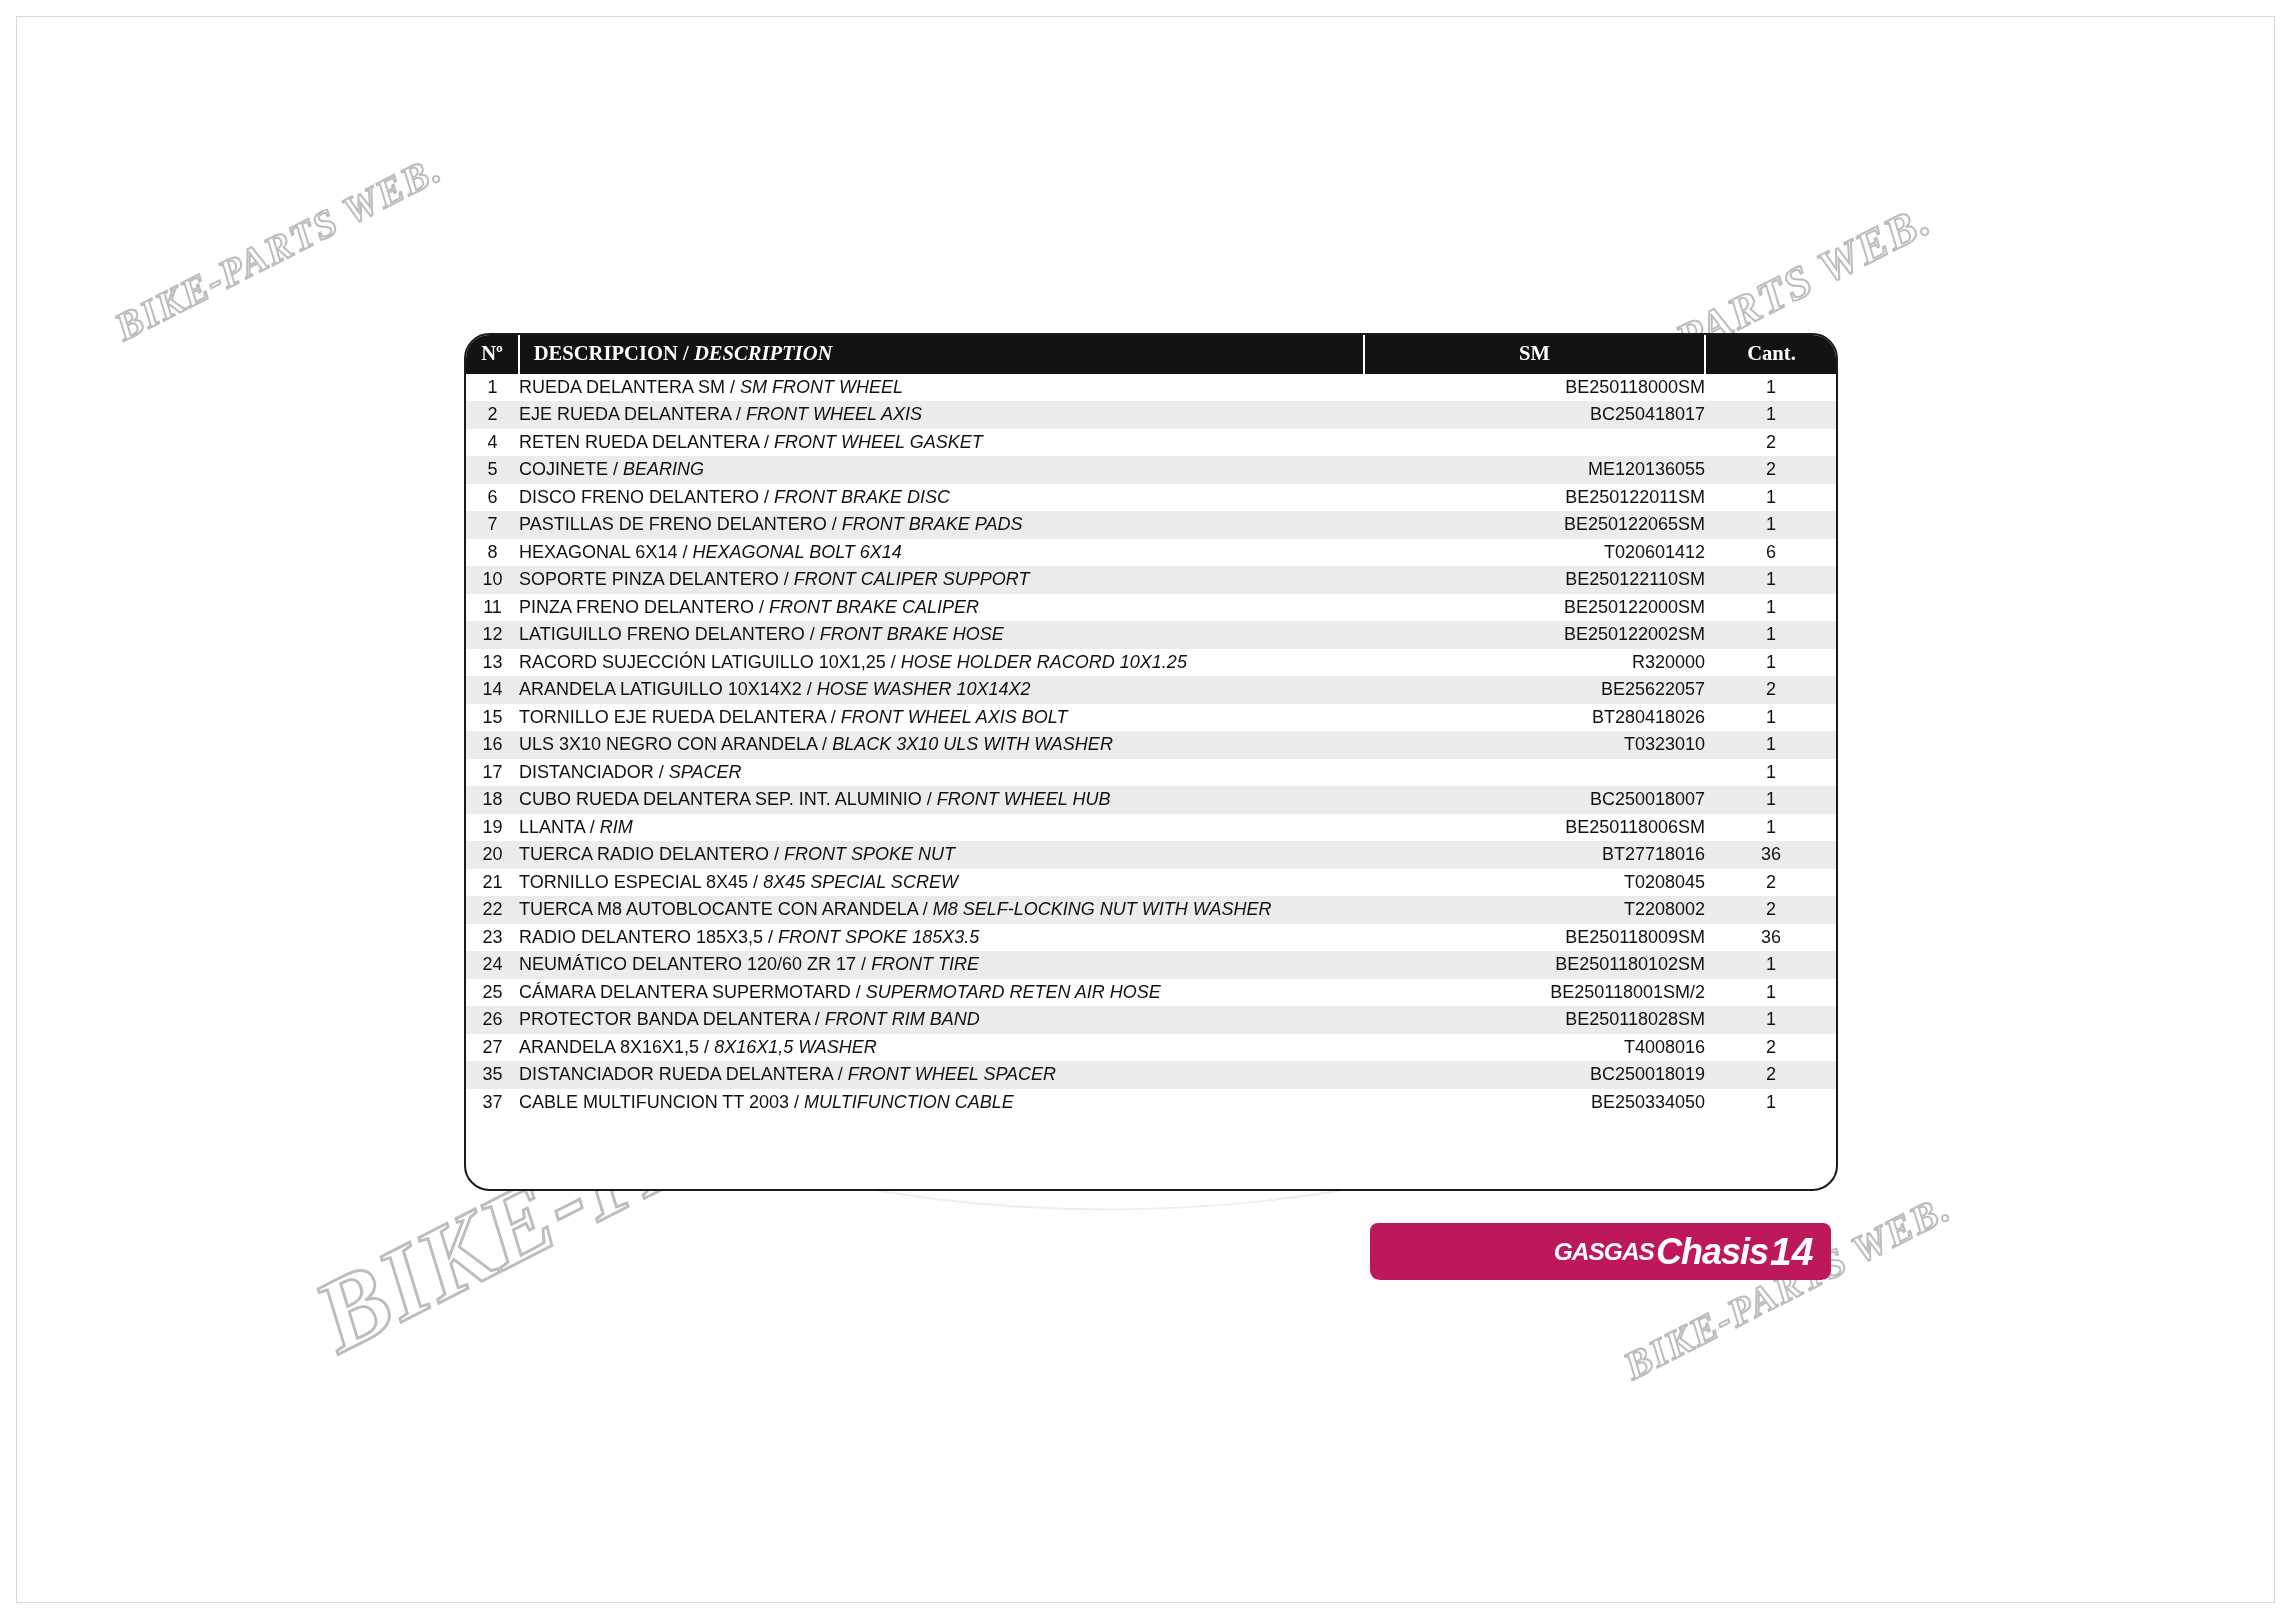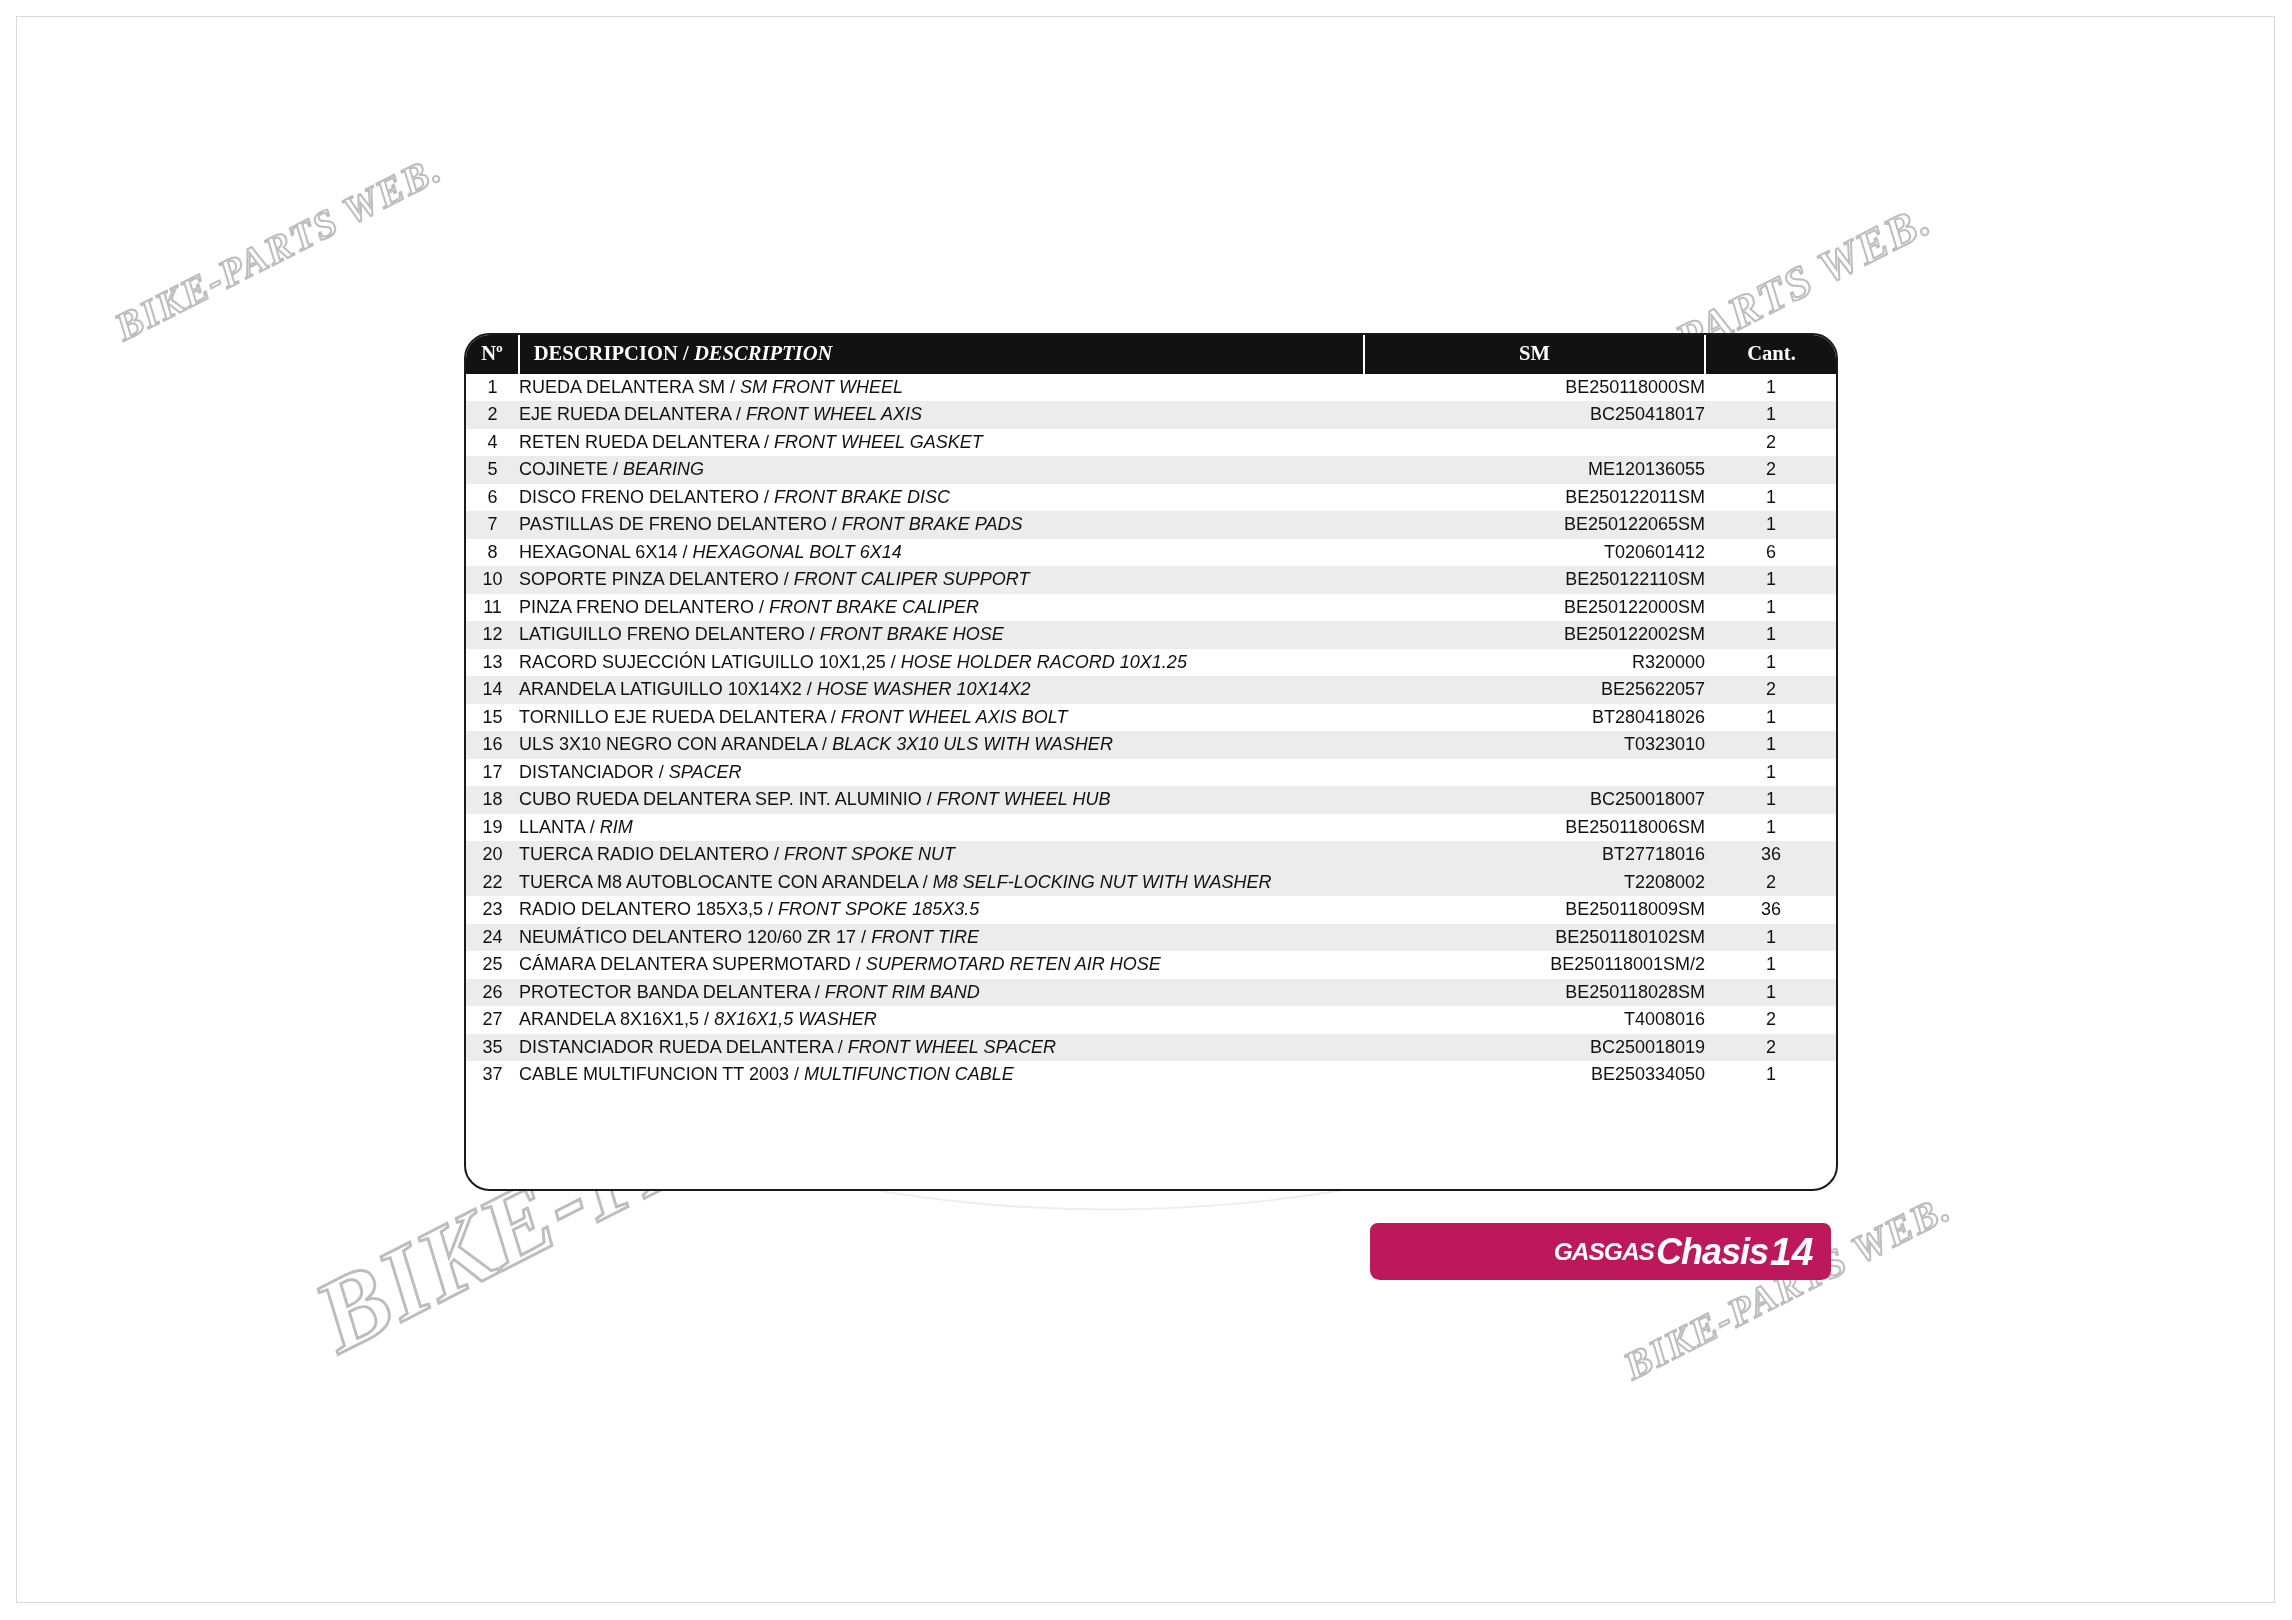--- a/index.html
+++ b/index.html
@@ -315,20 +315,26 @@
           <td class="desc"><span>LLANTA</span><span> / </span><span class="it">RIM</span></td>
           <td class="sm">BE250118006SM</td>
           <td class="cant">1</td>
         </tr>
         <tr class="alt">
           <td class="no">20</td>
           <td class="desc"><span>TUERCA RADIO DELANTERO</span><span> / </span><span class="it">FRONT SPOKE NUT</span></td>
           <td class="sm">BT27718016</td>
           <td class="cant">36</td>
         </tr>
+        <tr>
+          <td class="no">21</td>
+          <td class="desc"><span>TORNILLO ESPECIAL 8X45</span><span> / </span><span class="it">8X45 SPECIAL SCREW</span></td>
+          <td class="sm">T0208045</td>
+          <td class="cant">2</td>
+        </tr>
         <tr class="alt">
           <td class="no">22</td>
           <td class="desc"><span>TUERCA M8 AUTOBLOCANTE  CON ARANDELA</span><span> / </span><span class="it">M8 SELF-LOCKING NUT WITH WASHER</span></td>
           <td class="sm">T2208002</td>
           <td class="cant">2</td>
         </tr>
         <tr>
           <td class="no">23</td>
           <td class="desc"><span>RADIO DELANTERO 185X3,5</span><span> / </span><span class="it">FRONT SPOKE 185X3.5</span></td>
           <td class="sm">BE250118009SM</td>

